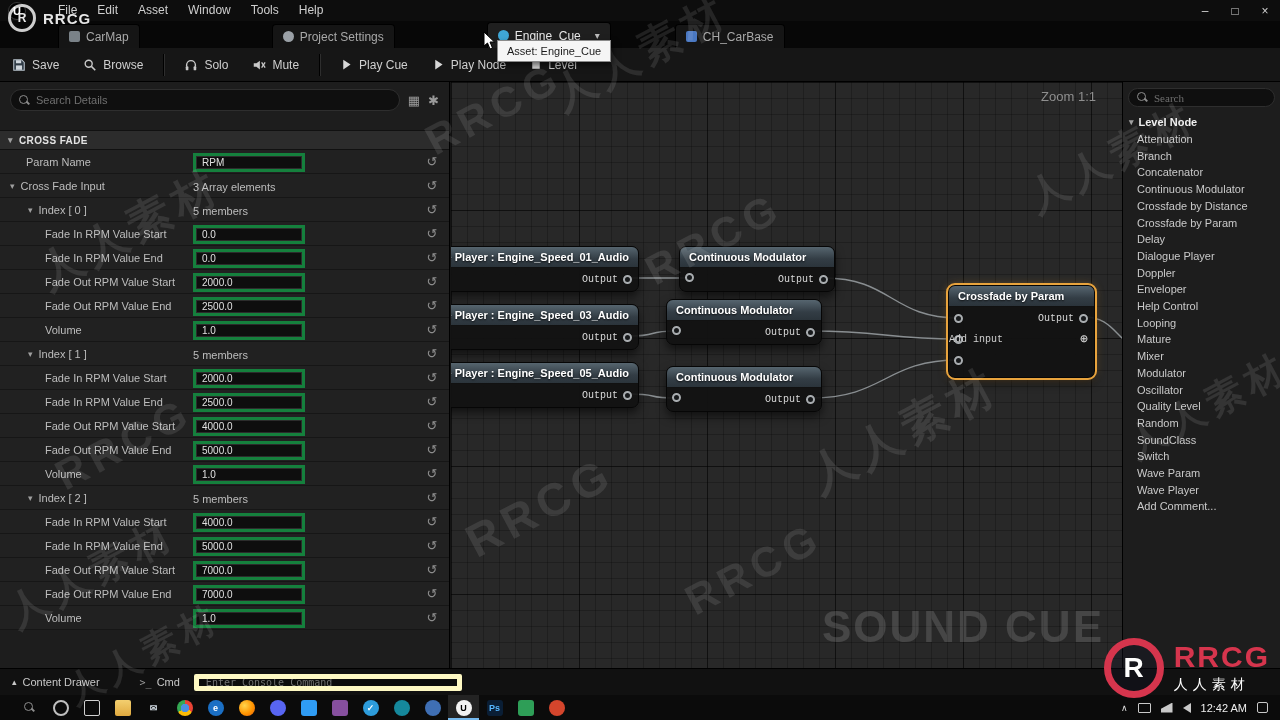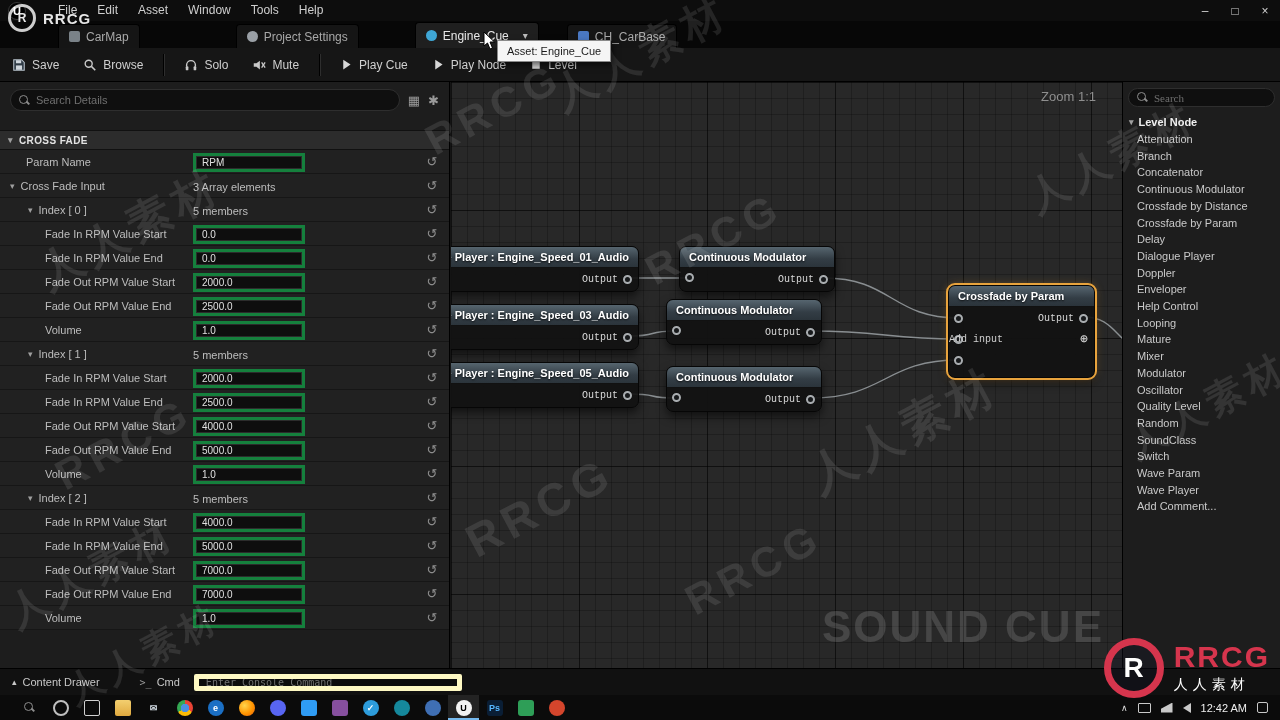--- a/index.html
+++ b/index.html
@@ -8,21 +8,21 @@
 
 
 .titlebar{position:absolute;left:0;top:0;width:1280px;height:21px;background:#0d0d0d;display:flex;align-items:center;z-index:10;}
 .ue-logo{width:18px;height:18px;margin-left:8px;border-radius:50%;background:#000;color:#fff;font-weight:bold;font-size:11px;display:flex;align-items:center;justify-content:center;border:1px solid #3a3a3a;}
 .menu{display:flex;margin-left:22px;}
 .menu-item{padding:0 10px;font-size:12px;color:#cfcfcf;line-height:21px;cursor:default;}
 .win-controls{margin-left:auto;display:flex;}
 .winbtn{width:30px;height:21px;color:#cfcfcf;font-size:12px;display:flex;align-items:center;justify-content:center;}
 
 
-.tabbar{position:absolute;left:0;top:21px;width:1280px;height:27px;background:#070707;display:flex;align-items:flex-end;z-index:9;}
+.tabbar{position:absolute;left:0;top:21px;width:1280px;height:27px;background:#070707;display:flex;align-items:flex-end;z-index:9;gap:36px;}
 .tab{height:24px;display:flex;align-items:center;gap:6px;padding:0 10px;background:#151515;border-radius:4px 4px 0 0;font-size:12px;color:#a8a8a8;border:1px solid #000;border-bottom:none;white-space:nowrap;}
 .tab.active{background:#1f1f1f;color:#e8e8e8;height:26px;}
 .tabico{width:11px;height:11px;border-radius:2px;display:inline-block;background:#7a8288;}
 .tab:nth-child(2) .tabico{background:#9aa0a6;border-radius:50%;}
 .tab:nth-child(3) .tabico{background:#3fa7d6;border-radius:50%;}
 .tab:nth-child(4) .tabico{background:#4a78c2;}
 .chev{color:#bbb;font-size:10px;margin-left:8px;}
 .tooltip{position:absolute;left:497px;top:40px;background:#f5f5f5;color:#1a1a1a;font-size:11px;padding:4px 9px;border:1px solid #8a8a8a;box-shadow:2px 3px 6px rgba(0,0,0,.55);z-index:40;white-space:nowrap;}
 
 

